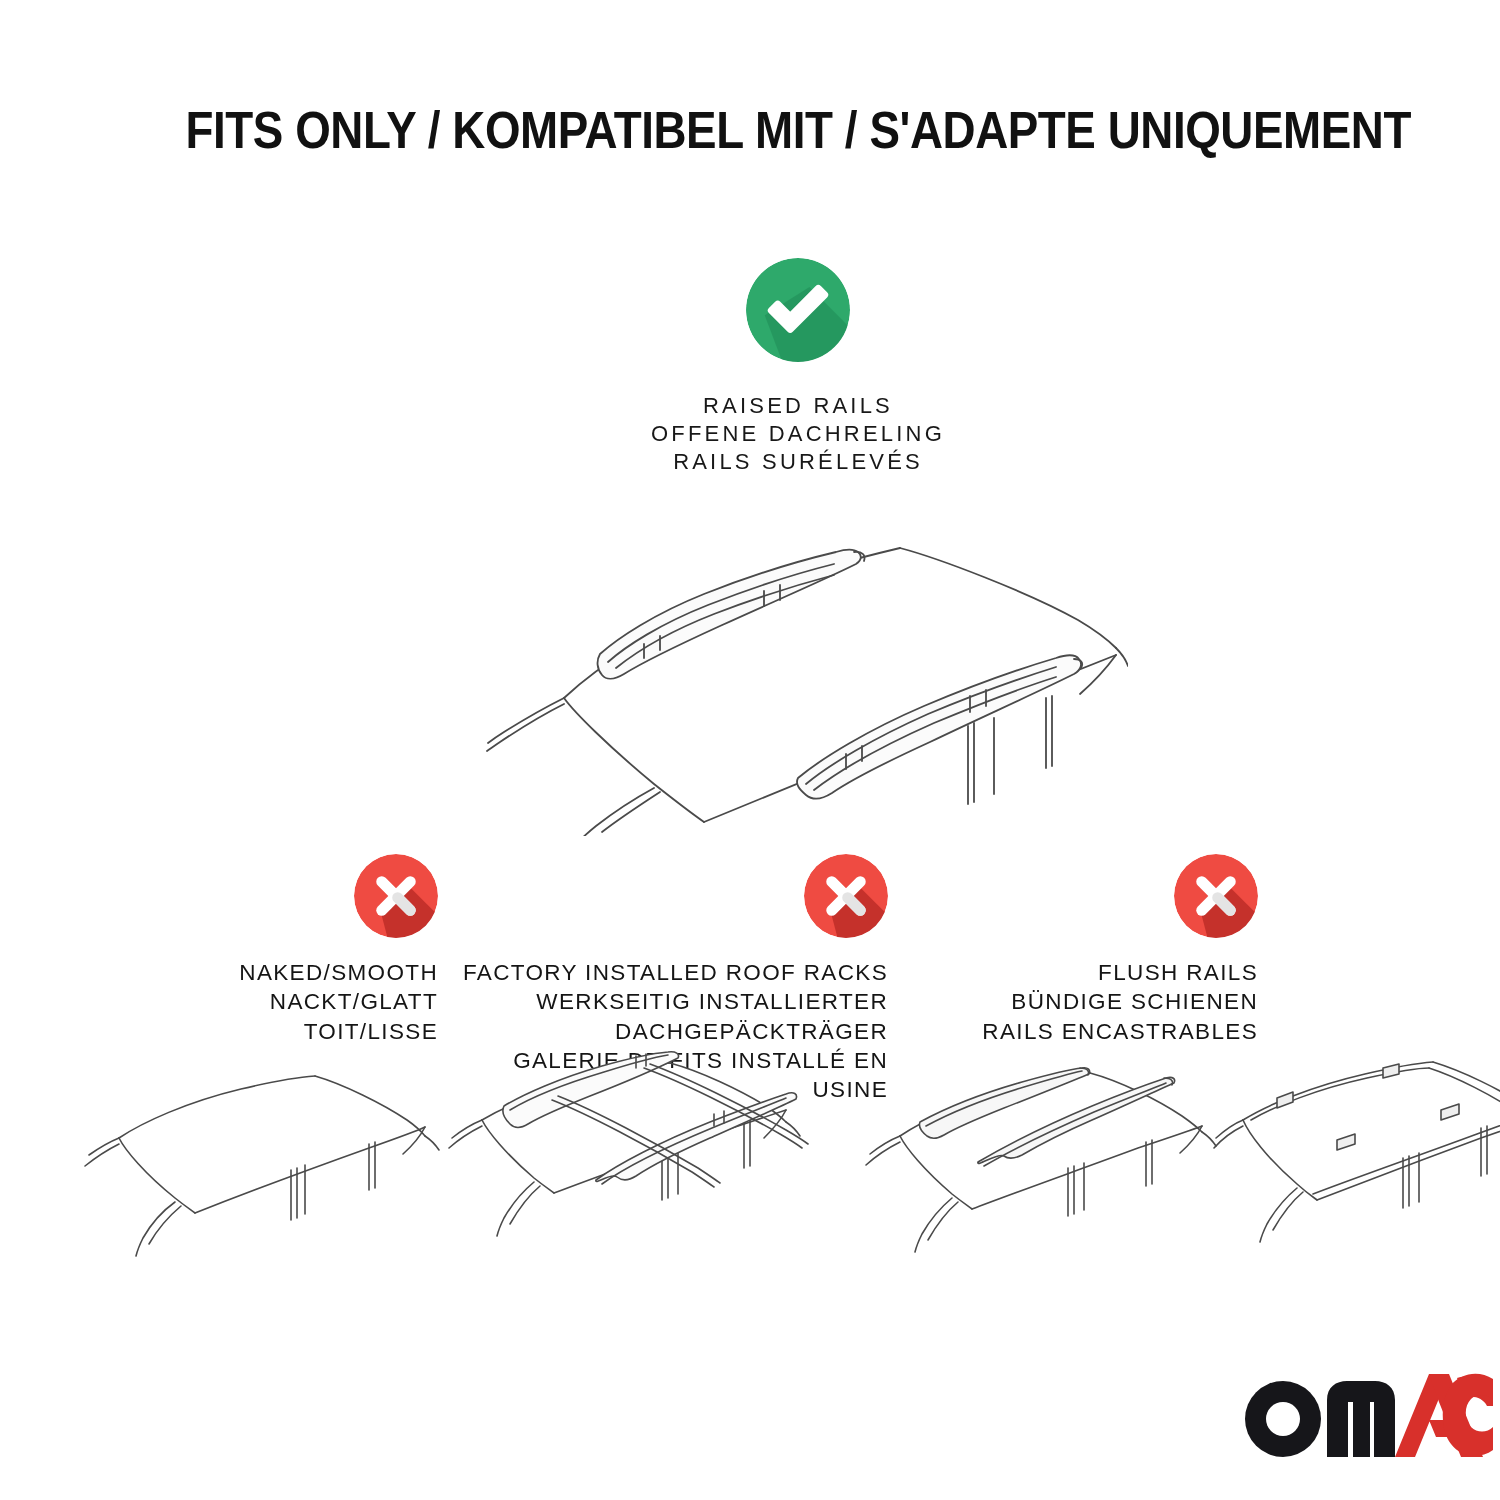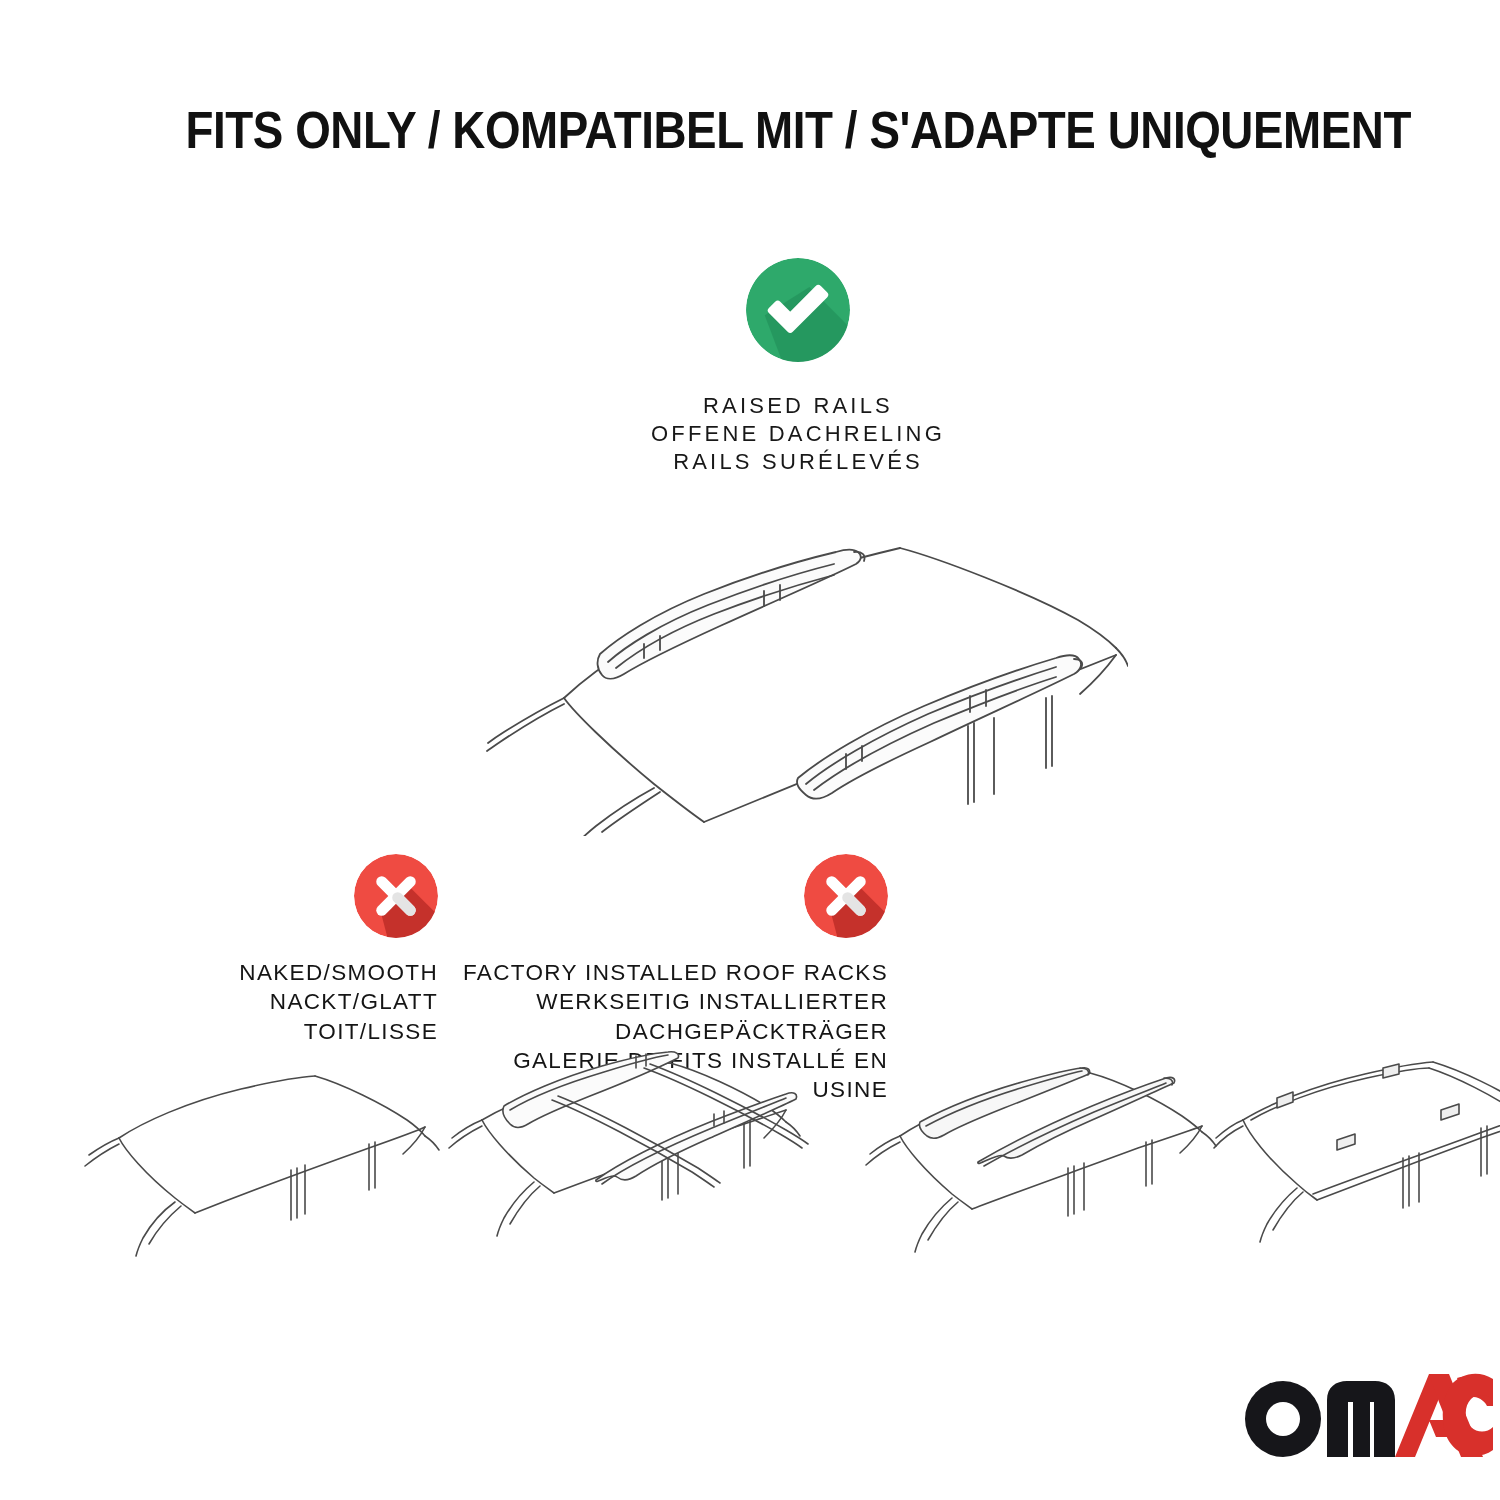--- a/index.html
+++ b/index.html
@@ -202,20 +202,36 @@
           </g>
           <line x1="52" y1="52" x2="67" y2="67" stroke="#E4E4E4" stroke-width="13" stroke-linecap="round"></line>
         </svg>
       </span>
       <div class="nc-label">FACTORY INSTALLED ROOF RACKS
 WERKSEITIG INSTALLIERTER
 DACHGEPÄCKTRÄGER
 GALERIE DE FITS INSTALLÉ EN USINE</div>
     </div>
 
+    <div class="nc-col" id="col-2">
+      <span class="nc-icon">
+        <svg viewBox="0 0 100 100" xmlns="http://www.w3.org/2000/svg">
+          <circle cx="50" cy="50" r="50" fill="#EF4B42"></circle>
+          <path d="M63 36 L100 73 L100 100 L40 100 L30 62 Z" fill="#A8201C" opacity="0.6"></path>
+          <g stroke="#ffffff" stroke-width="13" stroke-linecap="round">
+            <line x1="33" y1="33" x2="67" y2="67"></line>
+            <line x1="67" y1="33" x2="33" y2="67"></line>
+          </g>
+          <line x1="52" y1="52" x2="67" y2="67" stroke="#E4E4E4" stroke-width="13" stroke-linecap="round"></line>
+        </svg>
+      </span>
+      <div class="nc-label">FLUSH RAILS
+BÜNDIGE SCHIENEN
+RAILS ENCASTRABLES</div>
+    </div>
 
 
   </div>
 
   <div class="nc-art" style="top:1058px;left:35px;width:360px;">
     <svg width="360" height="230" viewBox="0 0 360 230" xmlns="http://www.w3.org/2000/svg" fill="none" stroke="#4A4A4A" stroke-width="1.6" stroke-linecap="round" stroke-linejoin="round">
       <path d="M36 80 C60 64 104 44 158 31 C196 22 218 19 232 18"></path>
       <path d="M232 18 C260 26 300 46 324 62 C334 69 338 73 342 78"></path>
       <path d="M36 80 C42 92 62 116 92 140 C102 148 108 152 112 155"></path>
       <path d="M112 155 C150 140 230 110 286 90 C320 78 336 72 342 69"></path>

